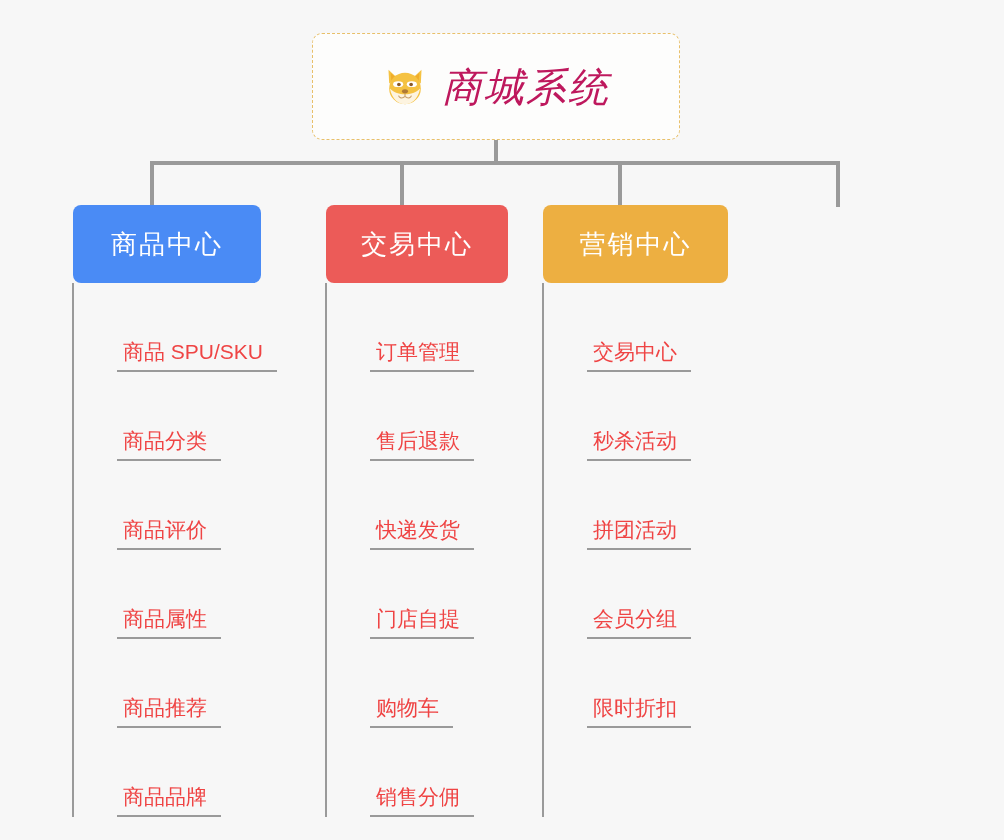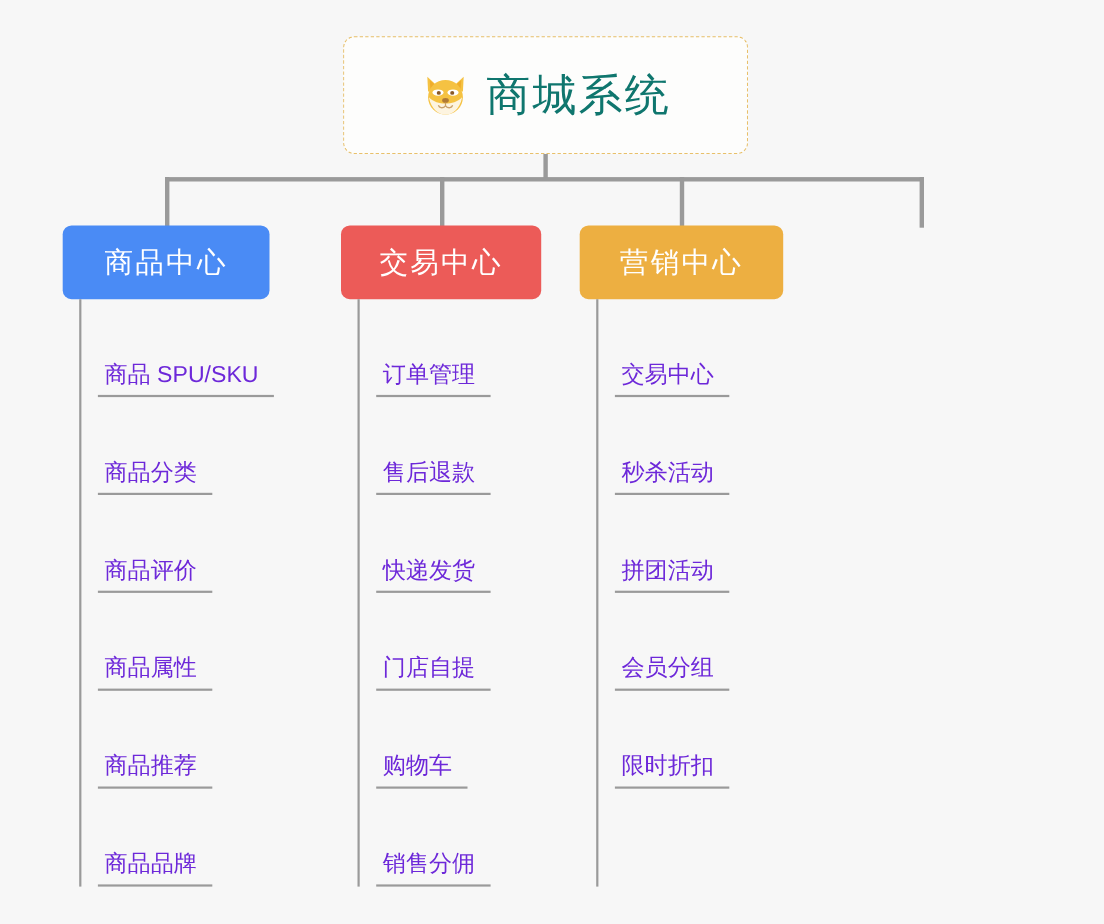--- a/index.html
+++ b/index.html
@@ -36,51 +36,53 @@
     gap: 14px;
   }
   .root-emoji {
     width: 46px;
     height: 46px;
     position: relative;
     flex: 0 0 auto;
   }
   .root-title {
     font-size: 40px;
-    color: #0f766e;
+    color: #be185d;
     letter-spacing: 2px;
     line-height: 1;
     white-space: nowrap;
+    font-style: italic;
   }
 
   
   .conn {
     position: absolute;
     background: #9a9a9a;
   }
   .stem-v { width: 4px; }
   .stem-h { height: 4px; }
 
   
   .branch {
     position: absolute;
     top: 205px;
   }
   .branch-head {
     position: relative;
     box-sizing: border-box;
-    height: 67px;
+    height: 78px;
     border-radius: 8px;
     display: flex;
     align-items: center;
     justify-content: center;
     color: #ffffff;
     font-size: 26px;
     letter-spacing: 2px;
     white-space: nowrap;
+    margin-left: 16px;
   }
 
   
   .branch-body {
     position: relative;
     margin-top: 0;
   }
   .spine {
     position: absolute;
     left: 15px;
@@ -92,25 +94,26 @@
     position: relative;
     height: 89px;
     box-sizing: border-box;
     display: flex;
     align-items: flex-end;
     padding-left: 32px;
   }
   .leaf-label {
     display: inline-block;
     font-size: 21px;
-    color: #6d28d9;
+    color: #ef4444;
     line-height: 1.1;
     padding: 0 14px 7px 6px;
     border-bottom: 2px solid #9a9a9a;
     white-space: nowrap;
+    margin-left: 28px;
   }
 </style>
 </head>
 <body>
 
 <div id="mindmap">
 
   <div class="root-node">
     <span class="root-emoji">
       <svg viewBox="0 0 64 64" width="46" height="46" aria-hidden="true">

